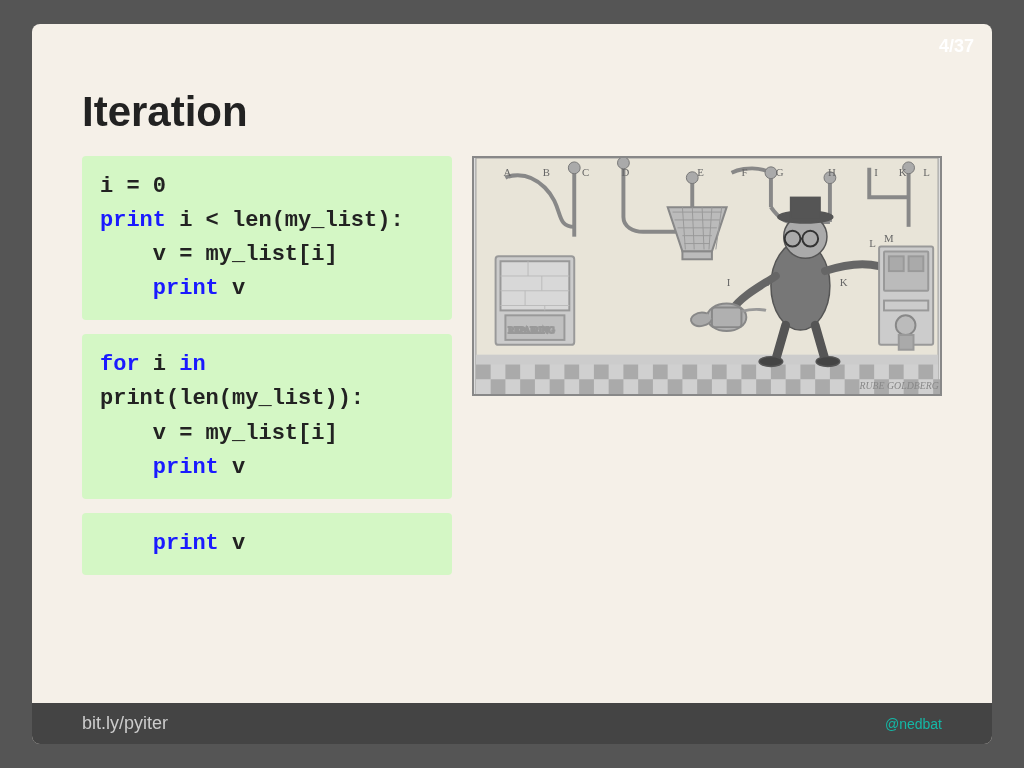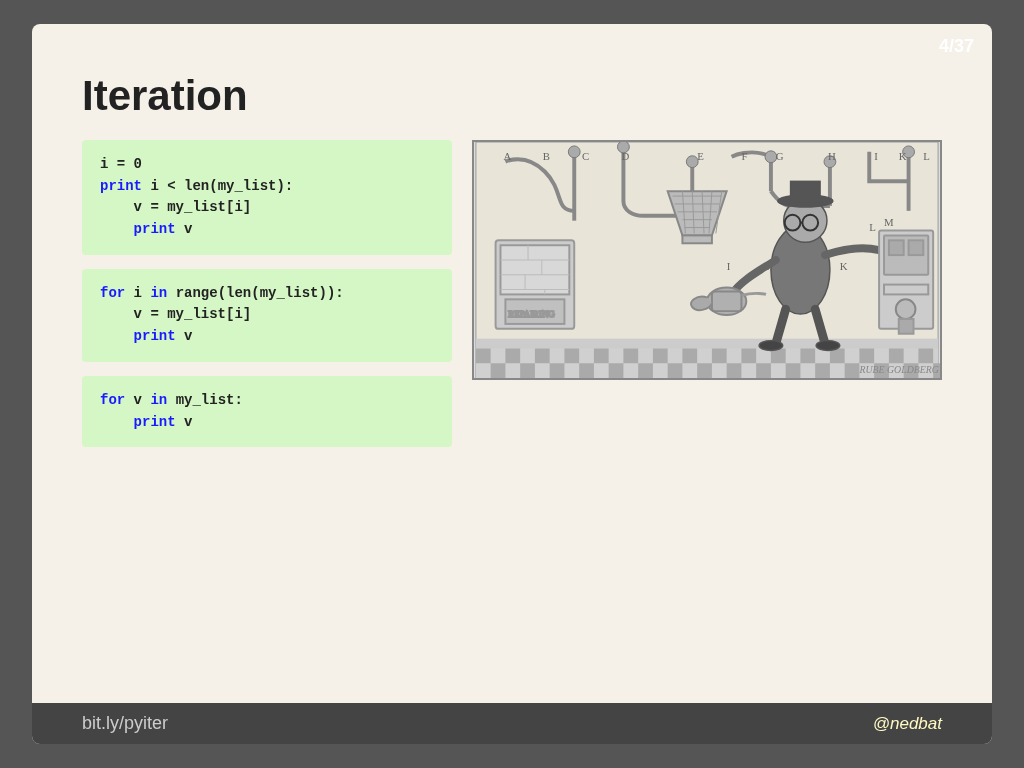--- a/index.html
+++ b/index.html
@@ -13,21 +13,21 @@
       height: 768px;
       font-family: Arial, sans-serif;
     }
 
     .slide {
       background: #f5f0e8;
       width: 960px;
       height: 720px;
       border-radius: 8px;
       position: relative;
-      padding: 48px 50px 30px 50px;
+      padding: 64px 50px 30px 50px;
     }
 
     .slide-counter {
       position: absolute;
       top: 12px;
       right: 18px;
       color: #fff;
       font-size: 18px;
       font-weight: bold;
     }
@@ -55,21 +55,21 @@
     .image-area {
       width: 470px;
       flex-shrink: 0;
     }
 
     .code-block {
       background: #d4f7c5;
       border-radius: 4px;
       padding: 14px 18px;
       font-family: 'Courier New', Courier, monospace;
-      font-size: 14px;
+      font-size: 22px;
       line-height: 1.55;
     }
 
     .code-block .kw {
       color: #1a1aff;
       font-weight: bold;
     }
 
     .code-block .normal {
       color: #222;
@@ -104,23 +104,22 @@
       align-items: center;
       text-align: center;
     }
 
     .bottom-left {
       color: #ccc;
       font-size: 18px;
     }
 
     .bottom-right {
-      color: #fef9c3;
-      font-size: 17px;
-      font-style: italic;
+      color: #14b8a6;
+      font-size: 14px;
     }
   </style>
 </head>
 <body>
 
 <div class="slide">
   <span class="slide-counter">4/37</span>
 
   <h1 class="slide-title">Iteration</h1>
 
@@ -137,34 +136,31 @@
         <div>
           <span class="normal">&nbsp;&nbsp;&nbsp;&nbsp;v = my_list[i]</span>
         </div>
         <div>
           <span class="normal">&nbsp;&nbsp;&nbsp;&nbsp;</span><span class="kw">print</span><span class="normal"> v</span>
         </div>
       </div>
 
       <div class="code-block">
         <div>
-          <span class="kw">for</span><span class="normal"> i </span><span class="kw">in</span><span class="normal"> range(len(my_list)):</span>
+          <span class="kw">for</span><span class="normal"> i </span><span class="kw">in</span><span class="normal"> print(len(my_list)):</span>
         </div>
         <div>
           <span class="normal">&nbsp;&nbsp;&nbsp;&nbsp;v = my_list[i]</span>
         </div>
         <div>
           <span class="normal">&nbsp;&nbsp;&nbsp;&nbsp;</span><span class="kw">print</span><span class="normal"> v</span>
         </div>
       </div>
 
       <div class="code-block">
-        <div>
-          <span class="kw">for</span><span class="normal"> v </span><span class="kw">in</span><span class="normal"> my_list:</span>
-        </div>
         <div>
           <span class="normal">&nbsp;&nbsp;&nbsp;&nbsp;</span><span class="kw">print</span><span class="normal"> v</span>
         </div>
       </div>
 
     </div>
 
     <div class="image-area">
       <div class="placeholder-image">
         

